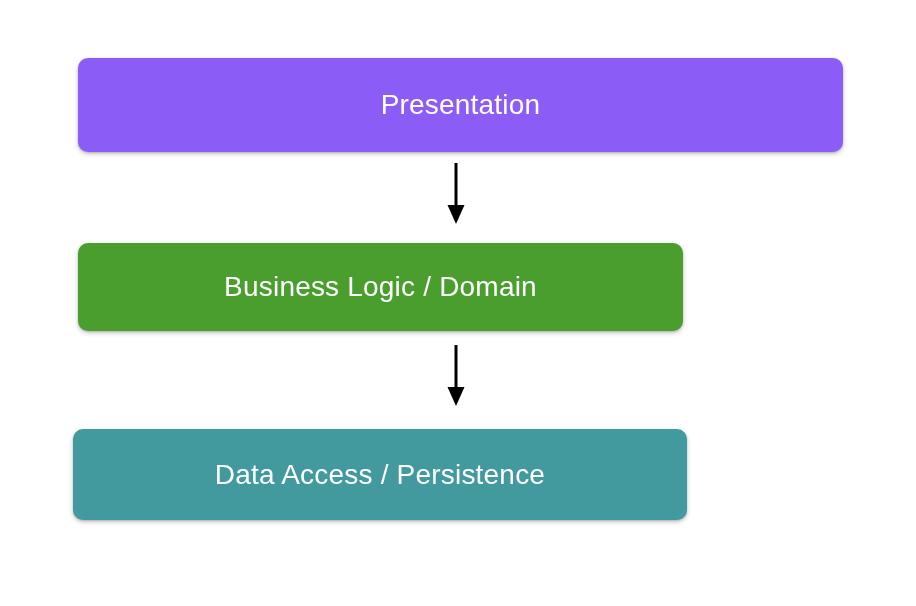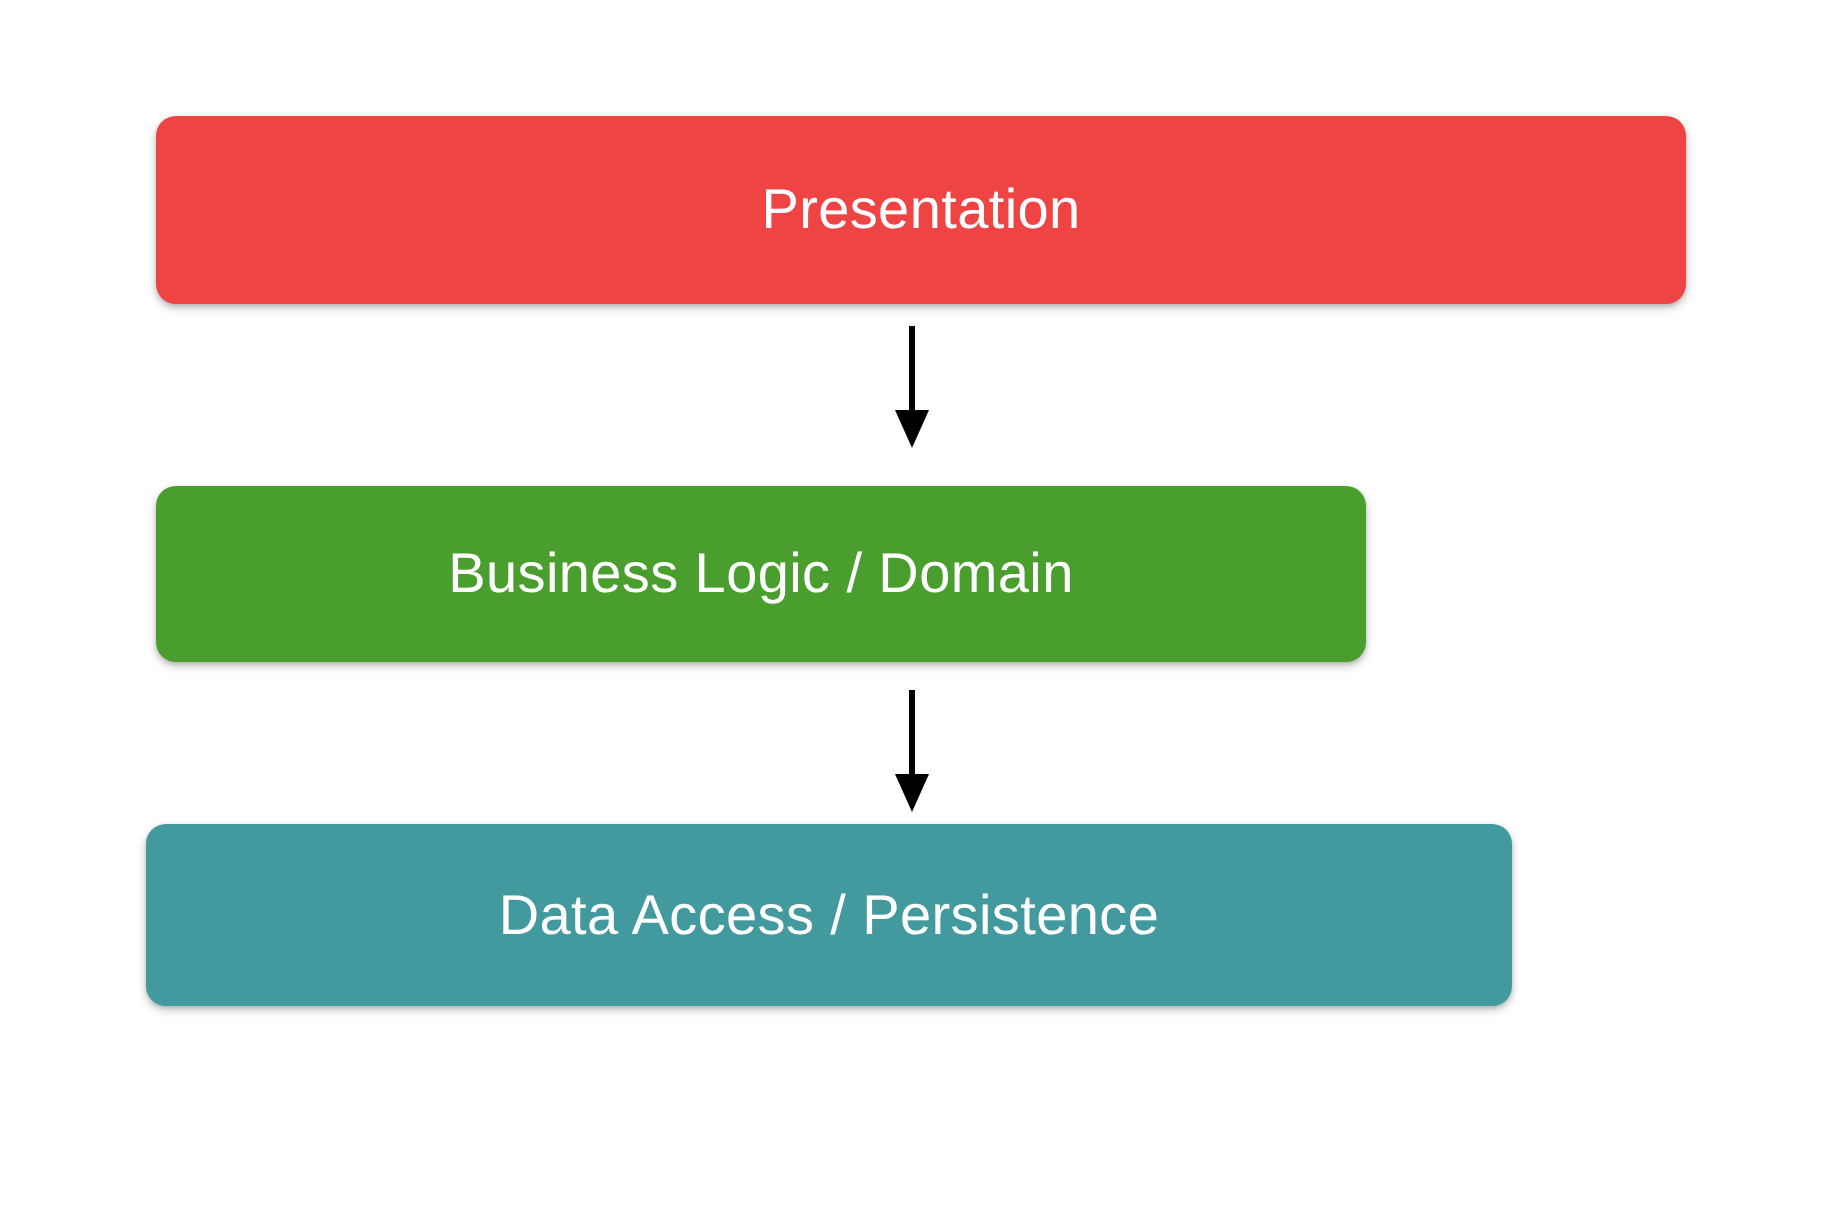--- a/index.html
+++ b/index.html
@@ -47,22 +47,22 @@
     height: 94px;
   }
   #box-business {
     left: 78px;
     top: 243px;
     width: 605px;
     height: 88px;
   }
   #box-data {
     left: 73px;
-    top: 412px;
-    width: 683px;
+    top: 429px;
+    width: 614px;
     height: 91px;
   }
   .arrow {
     position: absolute;
     left: 436px;
     width: 40px;
   }
   #arrow-1 {
     top: 163px;
     height: 62px;
@@ -75,21 +75,21 @@
     display: block;
     width: 100%;
     height: 100%;
   }
 </style>
 </head>
 <body>
 
 <div id="canvas">
 
-  <div class="layer-box" id="box-presentation" style="background:#ef4444;">
+  <div class="layer-box" id="box-presentation" style="background:#8b5cf6;">
     <span class="layer-label">Presentation</span>
   </div>
 
   <div class="arrow" id="arrow-1">
     <svg viewBox="0 0 40 62" xmlns="http://www.w3.org/2000/svg" aria-hidden="true">
       <line x1="20" y1="0" x2="20" y2="45" stroke="#000000" stroke-width="3"></line>
       <polygon points="20,61 11.5,42 28.5,42" fill="#000000"></polygon>
     </svg>
   </div>
 

